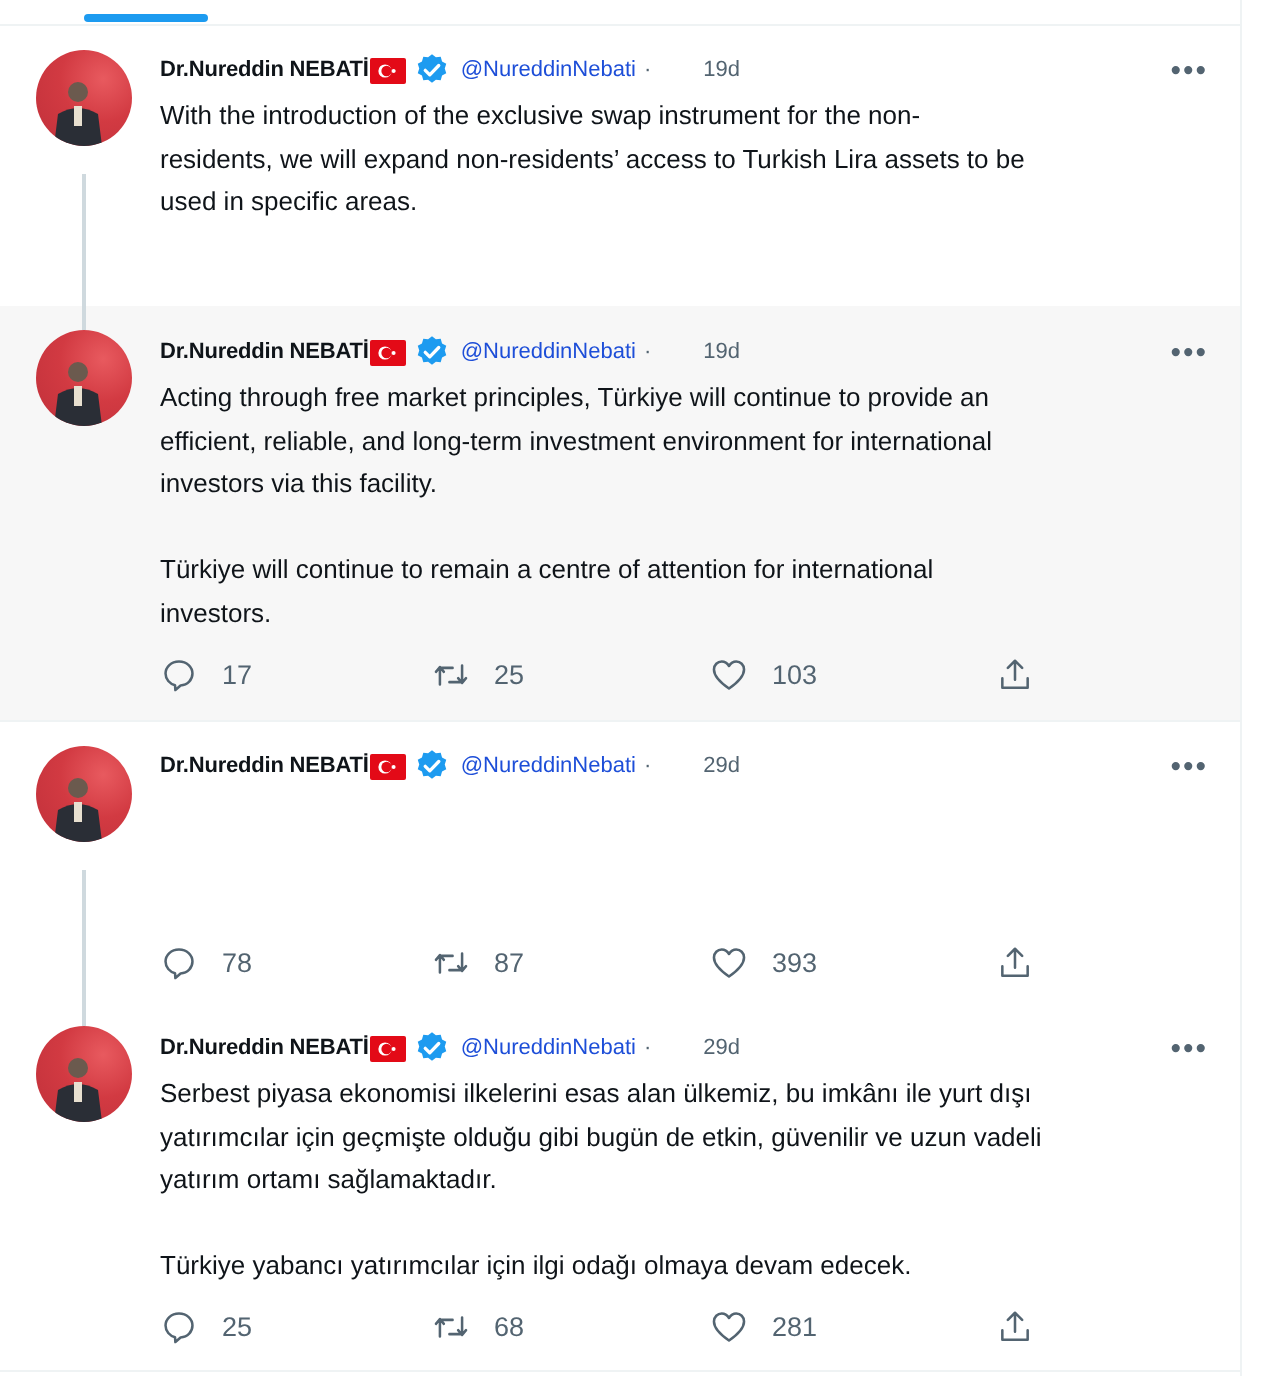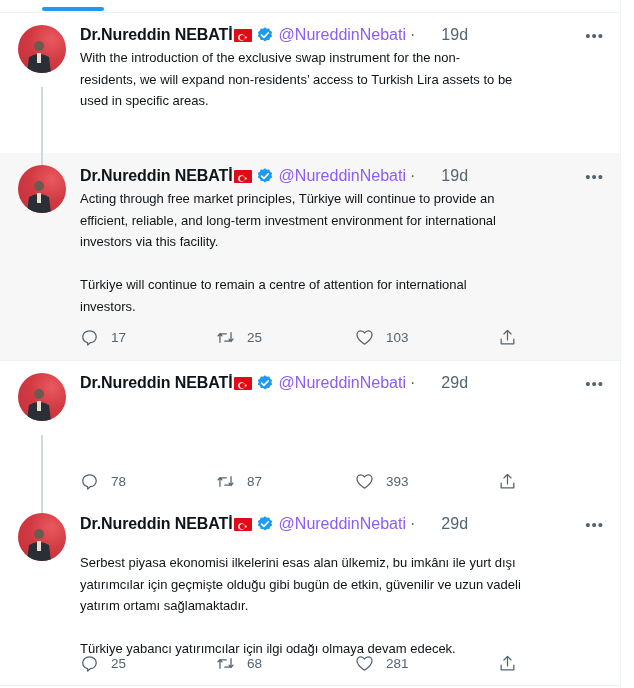--- a/index.html
+++ b/index.html
@@ -38,29 +38,29 @@
   }
   .avatar .person {
     position: absolute; left: 9px; top: 14px; width: 24px; height: 34px;
   }
   .thread-line {
     position: absolute; left: 41px; width: 2px; background: #cfd9de;
   }
   .header {
     position: absolute; left: 80px; right: 16px; height: 20px;
     display: flex; align-items: center; white-space: nowrap;
-    font-size: 16px; line-height: 20px;
+    font-size: 11px; line-height: 20px;
   }
   .name { font-weight: bold; color: #0f1419; letter-spacing: -0.1px; }
   .flag {
     display: inline-block; width: 18px; height: 13px; margin-left: 1px;
     background: #e30a17; border-radius: 1px; position: relative;
   }
   .verified { display: inline-block; width: 18px; height: 18px; margin-left: 4px; }
-  .handle { color: #8b5cf6; margin-left: 5px; }
+  .handle { color: #1d4ed8; margin-left: 5px; }
   .dot { color: #536471; margin: 0 4px; }
   .time { color: #536471; margin-left: 22px; }
   .more {
     position: absolute; right: 16px; top: 0; color: #536471;
     font-size: 15px; letter-spacing: 1px; line-height: 14px;
   }
   .text {
     position: absolute; left: 80px; width: 520px;
     font-size: 13px; line-height: 21.5px; color: #0f1419;
     white-space: pre-line;
@@ -243,21 +243,21 @@
           </svg></span>
       <svg class="verified" viewBox="0 0 24 24">
           <path d="M12 1.5l2.6 2 3.2-.3.9 3.1 2.8 1.6-1 3.1 1 3.1-2.8 1.6-.9 3.1-3.2-.3-2.6 2-2.6-2-3.2.3-.9-3.1L2.5 14.1l1-3.1-1-3.1L5.3 6.3l.9-3.1 3.2.3z" fill="#1d9bf0"></path>
           <path d="M7.5 12.2l3 3 6-6.2" stroke="#fff" stroke-width="2.2" fill="none" stroke-linecap="round" stroke-linejoin="round"></path>
         </svg>
       <span class="handle">@NureddinNebati</span>
       <span class="dot">·</span>
       <span class="time">29d</span>
     </div>
     <div class="more" style="top:17px;">•••</div>
-    <div class="text" style="top:51px;">Serbest piyasa ekonomisi ilkelerini esas alan ülkemiz, bu imkânı ile yurt dışı
+    <div class="text" style="top:35px;">Serbest piyasa ekonomisi ilkelerini esas alan ülkemiz, bu imkânı ile yurt dışı
 yatırımcılar için geçmişte olduğu gibi bugün de etkin, güvenilir ve uzun vadeli
 yatırım ortamı sağlamaktadır.
 
 Türkiye yabancı yatırımcılar için ilgi odağı olmaya devam edecek.</div>
     <div class="actions" style="top:152px;">
       <div class="action a-reply">
         <svg viewBox="0 0 24 24">
             <path d="M12 3.5c-5 0-8.5 3.4-8.5 7.6 0 3.6 2.6 6.5 6 7.4l0.2 3 3.3-2.9c4.5-.2 7.5-3.6 7.5-7.5 0-4.2-3.5-7.6-8.5-7.6z" fill="none" stroke="#536471" stroke-width="1.6" stroke-linejoin="round"></path>
           </svg>
         <span>25</span>

